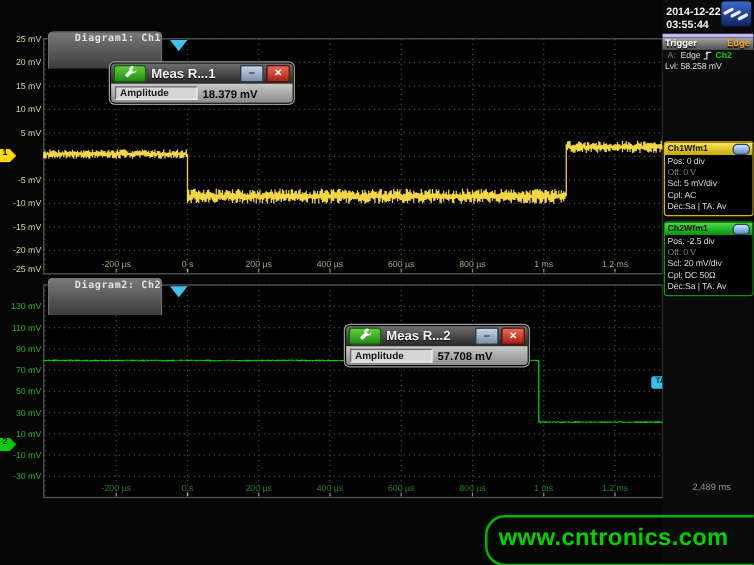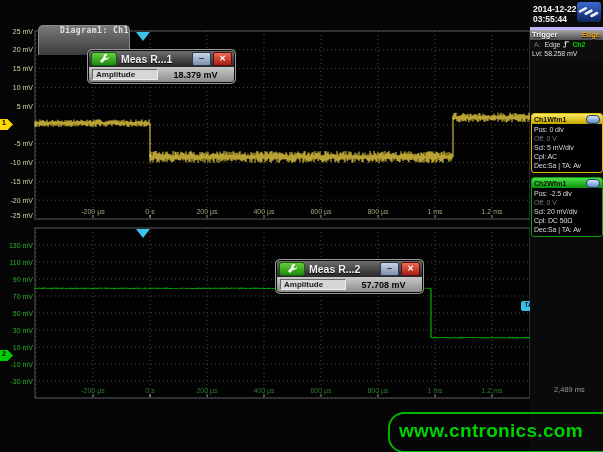--- a/index.html
+++ b/index.html
@@ -40,21 +40,21 @@
     line-height:10px;text-align:center;}
   .btn-close{width:17px;height:12px;border:1px solid #58100c;border-radius:2px;
     background:linear-gradient(#ef6a52,#a81d14);color:#fff;font:bold 8px "Liberation Sans",sans-serif;
     line-height:11px;text-align:center;}
   .meas-body{display:flex;align-items:center;gap:4px;height:15px;padding:0 3px;
     background:linear-gradient(#c9c9c9,#8d8d8d);border-radius:0 0 3px 3px;}
   .param-box{width:66px;height:11px;line-height:11px;background:#d6d6d6;
     border-top:1px solid #666;border-left:1px solid #666;border-right:1px solid #efefef;
     border-bottom:1px solid #efefef;font:bold 8px "Liberation Sans",sans-serif;color:#1a1a1a;
     padding-left:3px;box-sizing:border-box;}
-  .meas-val{flex:1;text-align:center;font:bold 9px "Liberation Sans",sans-serif;color:#060606;padding-right:2px;}
+  .meas-val{flex:1;text-align:left;font:bold 9px "Liberation Sans",sans-serif;color:#060606;padding-right:2px;}
 
   
   #sidebar{position:absolute;left:530px;top:0;width:73px;height:452px;background:#0a0a0a;z-index:5;}
   .dt-box{display:flex;align-items:center;height:27px;border-bottom:3px solid #c4b5fd;}
   .dt-text{font:bold 8.5px "Liberation Sans",sans-serif;color:#f5f5f5;line-height:10px;padding-left:3px;flex:1;}
   .side-panel{background:#0d0d0d;}
   .sp-head{height:10px;line-height:10px;background:linear-gradient(#a6a6a6,#4e4e4e);
     color:#fff;font:bold 7.5px "Liberation Sans",sans-serif;padding-left:2px;display:flex;
     text-shadow:0 1px 1px #000;}
   .sp-head .mode{margin-left:auto;margin-right:3px;color:#f0a81e;}
@@ -175,20 +175,21 @@
       <line x1="264" y1="394" x2="264" y2="397" stroke="#8a8a8a" stroke-width="1"></line>
       <line x1="321" y1="394" x2="321" y2="397" stroke="#8a8a8a" stroke-width="1"></line>
       <line x1="378" y1="394" x2="378" y2="397" stroke="#8a8a8a" stroke-width="1"></line>
       <line x1="435" y1="394" x2="435" y2="397" stroke="#8a8a8a" stroke-width="1"></line>
       <line x1="492" y1="394" x2="492" y2="397" stroke="#8a8a8a" stroke-width="1"></line>
       <path d="M35 121.6L35 126.6M36 120.5L36 126.7M37 122.2L37 126.5M38 121.3L38 124.0M39 122.2L39 126.9M40 119.4L40 125.5M41 121.0L41 125.5M42 120.5L42 126.2M43 120.0L43 125.1M44 120.9L44 126.5M45 121.3L45 125.3M46 122.1L46 126.1M47 119.8L47 125.0M48 121.8L48 126.8M49 122.0L49 125.3M50 121.0L50 124.2M51 122.0L51 125.8M52 120.0L52 124.1M53 120.5L53 126.7M54 121.6L54 125.7M55 121.3L55 124.8M56 120.8L56 126.0M57 121.4L57 124.4M58 119.7L58 125.8M59 121.2L59 126.9M60 120.9L60 124.4M61 121.6L61 126.7M62 120.6L62 125.4M63 121.8L63 125.2M64 121.8L64 123.9M65 120.3L65 126.2M66 121.9L66 125.5M67 120.1L67 126.5M68 121.2L68 125.1M69 120.4L69 126.4M70 120.8L70 125.3M71 120.0L71 126.8M72 121.4L72 126.6M73 121.7L73 124.7M74 119.5L74 126.0M75 121.7L75 124.0M76 121.5L76 126.4M77 120.1L77 124.5M78 120.8L78 126.2M79 121.1L79 124.9M80 121.3L80 124.5M81 119.7L81 124.5M82 120.3L82 126.0M83 121.0L83 124.7M84 120.8L84 124.9M85 122.1L85 125.0M86 121.0L86 126.1M87 119.8L87 126.2M88 121.7L88 126.0M89 120.6L89 124.1M90 120.1L90 126.4M91 120.7L91 126.5M92 122.2L92 126.1M93 121.0L93 126.9M94 119.6L94 124.5M95 121.5L95 126.4M96 119.9L96 126.9M97 119.5L97 124.0M98 119.7L98 124.6M99 119.4L99 124.6M100 119.6L100 126.4M101 120.4L101 125.6M102 121.2L102 124.4M103 122.3L103 123.9M104 122.0L104 126.2M105 122.1L105 125.0M106 120.9L106 126.9M107 121.8L107 125.6M108 120.8L108 125.1M109 120.7L109 124.1M110 120.3L110 124.6M111 121.0L111 124.4M112 120.1L112 126.1M113 121.1L113 124.2M114 119.6L114 124.1M115 120.6L115 124.3M116 119.8L116 125.0M117 120.4L117 125.3M118 121.5L118 124.9M119 120.3L119 124.8M120 122.3L120 126.3M121 120.7L121 125.7M122 120.1L122 125.5M123 121.5L123 124.5M124 119.5L124 126.3M125 122.3L125 124.9M126 120.8L126 124.1M127 120.8L127 126.6M128 121.1L128 126.7M129 122.3L129 126.9M130 121.6L130 125.2M131 119.5L131 124.6M132 122.0L132 126.7M133 121.9L133 124.9M134 122.3L134 125.5M135 121.8L135 125.9M136 119.6L136 125.2M137 122.2L137 126.5M138 121.0L138 123.9M139 120.8L139 126.1M140 121.5L140 125.1M141 120.6L141 126.5M142 119.4L142 125.8M143 122.0L143 123.9M144 121.8L144 126.7M145 120.6L145 126.3M146 120.3L146 126.1M147 121.9L147 125.9M148 121.7L148 124.0M149 119.6L149 125.6M150 123.1L150 157.0M150 154.0L150 162.4M151 151.8L151 160.9M152 155.7L152 160.1M153 151.7L153 162.6M154 152.0L154 159.6M155 151.0L155 158.2M156 151.0L156 159.3M157 153.2L157 162.4M158 153.7L158 161.3M159 152.2L159 162.3M160 153.4L160 159.4M161 154.5L161 160.0M162 153.9L162 161.6M163 151.7L163 160.1M164 155.2L164 161.7M165 153.7L165 161.4M166 151.9L166 159.0M167 151.5L167 161.9M168 153.5L168 160.2M169 154.1L169 158.6M170 154.3L170 160.3M171 154.6L171 161.5M172 155.4L172 162.2M173 151.0L173 161.6M174 155.6L174 161.1M175 151.6L175 159.0M176 152.0L176 159.9M177 154.1L177 158.9M178 151.9L178 159.9M179 155.7L179 160.2M180 153.8L180 160.5M181 151.7L181 159.7M182 152.3L182 158.5M183 153.0L183 160.5M184 152.9L184 159.1M185 154.6L185 160.3M186 151.4L186 162.4M187 154.3L187 160.3M188 154.9L188 159.4M189 152.5L189 162.3M190 151.6L190 161.9M191 151.1L191 158.8M192 152.4L192 161.6M193 154.0L193 159.1M194 152.2L194 162.7M195 154.9L195 160.5M196 154.6L196 160.1M197 155.5L197 159.7M198 154.5L198 162.8M199 155.6L199 159.6M200 152.0L200 160.5M201 153.9L201 161.1M202 152.0L202 159.1M203 152.7L203 161.7M204 153.2L204 158.3M205 155.1L205 162.7M206 152.2L206 158.8M207 153.7L207 159.5M208 151.7L208 162.2M209 155.7L209 159.4M210 154.4L210 162.7M211 154.5L211 159.7M212 154.0L212 158.4M213 152.8L213 161.2M214 153.5L214 162.9M215 153.9L215 159.1M216 153.6L216 158.3M217 151.6L217 162.4M218 153.4L218 159.7M219 155.0L219 162.8M220 151.6L220 159.4M221 153.4L221 161.6M222 154.1L222 160.5M223 153.0L223 160.6M224 150.9L224 159.3M225 154.7L225 161.5M226 151.3L226 159.1M227 152.5L227 160.5M228 155.2L228 160.5M229 151.7L229 159.8M230 154.8L230 158.3M231 152.2L231 160.9M232 155.1L232 161.2M233 151.3L233 159.1M234 151.6L234 160.1M235 154.5L235 160.2M236 153.0L236 160.7M237 152.6L237 158.8M238 154.8L238 160.0M239 152.3L239 159.0M240 151.1L240 160.3M241 155.2L241 160.6M242 153.7L242 161.6M243 154.5L243 160.5M244 154.0L244 159.7M245 152.5L245 161.4M246 155.2L246 162.0M247 155.3L247 158.9M248 153.7L248 158.4M249 155.5L249 158.8M250 155.3L250 162.5M251 152.2L251 159.4M252 152.9L252 162.7M253 154.8L253 159.1M254 152.7L254 158.7M255 155.3L255 162.7M256 152.8L256 158.3M257 150.9L257 159.8M258 151.5L258 162.1M259 154.3L259 161.4M260 152.8L260 161.4M261 151.7L261 163.0M262 152.3L262 161.8M263 153.7L263 158.7M264 155.6L264 158.8M265 151.3L265 162.5M266 152.2L266 160.5M267 151.4L267 160.9M268 153.8L268 158.7M269 153.8L269 158.7M270 151.8L270 162.0M271 151.2L271 162.7M272 151.1L272 160.7M273 153.8L273 160.6M274 152.1L274 158.7M275 152.9L275 159.7M276 151.5L276 159.0M277 152.4L277 162.2M278 154.2L278 158.5M279 152.6L279 163.0M280 152.3L280 161.4M281 153.8L281 160.0M282 152.8L282 158.9M283 153.5L283 159.6M284 155.1L284 159.1M285 154.3L285 159.3M286 152.2L286 159.3M287 153.8L287 161.4M288 155.7L288 160.7M289 155.4L289 162.5M290 152.0L290 160.2M291 154.2L291 160.8M292 151.8L292 162.9M293 154.0L293 162.1M294 155.3L294 161.8M295 152.4L295 161.7M296 154.4L296 160.7M297 152.9L297 158.5M298 151.4L298 158.7M299 152.8L299 159.5M300 153.6L300 162.3M301 153.2L301 158.2M302 154.7L302 158.4M303 153.0L303 162.9M304 151.3L304 161.3M305 151.2L305 158.8M306 155.5L306 162.3M307 155.0L307 160.2M308 152.6L308 161.7M309 152.7L309 161.8M310 155.6L310 160.7M311 154.0L311 161.3M312 152.5L312 160.7M313 152.1L313 158.6M314 155.2L314 162.3M315 151.0L315 159.4M316 153.0L316 159.3M317 153.2L317 158.4M318 151.4L318 161.2M319 153.2L319 158.9M320 151.4L320 160.4M321 155.2L321 159.9M322 155.7L322 162.2M323 154.8L323 162.4M324 155.1L324 161.2M325 151.0L325 160.8M326 151.3L326 162.6M327 153.5L327 160.4M328 151.5L328 160.8M329 153.9L329 159.3M330 155.3L330 159.0M331 152.5L331 162.2M332 154.1L332 158.3M333 153.8L333 158.7M334 154.4L334 158.7M335 154.3L335 162.2M336 154.8L336 161.2M337 151.1L337 160.5M338 153.9L338 162.8M339 155.7L339 161.6M340 152.6L340 159.9M341 152.6L341 159.7M342 153.6L342 159.0M343 152.2L343 159.5M344 151.1L344 160.5M345 154.9L345 162.6M346 151.1L346 158.4M347 154.6L347 161.0M348 154.8L348 160.3M349 151.3L349 158.6M350 152.7L350 160.0M351 151.8L351 158.7M352 154.8L352 162.0M353 155.6L353 162.8M354 154.6L354 158.9M355 152.6L355 161.3M356 155.0L356 158.7M357 153.3L357 159.4M358 155.6L358 159.9M359 151.6L359 161.0M360 155.3L360 159.3M361 155.6L361 159.2M362 154.5L362 162.1M363 152.6L363 162.3M364 155.4L364 159.1M365 152.8L365 158.4M366 155.2L366 158.8M367 155.5L367 160.1M368 154.0L368 161.0M369 155.5L369 162.8M370 150.9L370 161.0M371 153.1L371 159.7M372 155.0L372 161.2M373 154.9L373 161.6M374 151.0L374 159.4M375 153.3L375 159.6M376 153.4L376 161.6M377 155.5L377 162.0M378 152.1L378 158.3M379 153.9L379 162.9M380 153.1L380 160.7M381 152.4L381 158.7M382 152.4L382 162.0M383 151.6L383 160.8M384 154.9L384 161.5M385 151.1L385 159.2M386 153.9L386 161.7M387 152.5L387 158.9M388 152.2L388 159.0M389 151.0L389 159.1M390 153.5L390 160.4M391 154.5L391 161.4M392 153.5L392 162.2M393 153.3L393 158.3M394 152.7L394 160.5M395 154.2L395 158.7M396 152.0L396 158.9M397 155.4L397 161.1M398 155.1L398 161.0M399 155.4L399 161.9M400 154.6L400 162.0M401 151.2L401 158.9M402 153.6L402 159.4M403 154.0L403 161.0M404 152.8L404 160.3M405 151.3L405 159.7M406 153.9L406 159.5M407 152.4L407 159.9M408 153.9L408 161.0M409 151.3L409 162.6M410 154.1L410 159.6M411 151.7L411 160.0M412 153.5L412 160.0M413 154.1L413 158.3M414 155.4L414 160.3M415 153.6L415 161.5M416 154.6L416 161.2M417 154.2L417 162.1M418 152.9L418 158.9M419 153.4L419 162.5M420 155.6L420 161.9M421 152.3L421 162.4M422 153.1L422 162.2M423 154.2L423 160.4M424 152.2L424 162.5M425 155.7L425 158.3M426 152.4L426 162.1M427 152.2L427 161.6M428 151.4L428 162.8M429 151.6L429 162.6M430 151.2L430 158.8M431 152.1L431 159.6M432 151.3L432 162.5M433 152.5L433 162.7M434 153.2L434 161.4M435 154.2L435 159.2M436 151.9L436 162.5M437 151.9L437 161.9M438 153.1L438 158.2M439 152.9L439 160.1M440 155.5L440 161.8M441 152.5L441 161.5M442 151.8L442 161.3M443 154.4L443 163.0M444 151.1L444 159.1M445 152.7L445 158.5M446 155.6L446 158.9M447 152.4L447 158.2M448 155.2L448 159.7M449 152.1L449 162.1M450 154.3L450 159.5M451 152.9L451 161.1M452 154.0L452 158.9M453 157.0L453 117.5M453 115.4L453 118.8M454 113.2L454 120.0M455 112.9L455 118.6M456 112.8L456 119.1M457 116.5L457 121.4M458 115.9L458 121.2M459 115.8L459 122.3M460 116.1L460 121.9M461 115.0L461 119.7M462 114.8L462 121.4M463 113.1L463 120.7M464 113.6L464 121.1M465 114.4L465 120.2M466 115.4L466 121.5M467 114.5L467 118.6M468 113.8L468 119.8M469 116.5L469 122.4M470 113.8L470 120.1M471 113.9L471 120.7M472 116.0L472 118.9M473 115.1L473 121.6M474 114.5L474 118.9M475 114.1L475 119.5M476 115.1L476 119.9M477 114.3L477 121.2M478 116.1L478 122.2M479 113.0L479 119.3M480 113.5L480 121.2M481 115.8L481 120.1M482 115.9L482 119.2M483 113.7L483 119.7M484 115.1L484 121.6M485 114.6L485 121.8M486 115.8L486 119.4M487 115.8L487 121.0M488 115.0L488 121.0M489 115.6L489 118.5M490 116.5L490 119.7M491 115.7L491 120.2M492 115.3L492 120.4M493 115.5L493 119.9M494 113.6L494 120.7M495 115.3L495 120.3M496 115.5L496 119.3M497 116.3L497 118.5M498 112.8L498 121.7M499 115.3L499 119.2M500 114.5L500 120.0M501 112.7L501 119.0M502 115.6L502 121.5M503 113.6L503 119.6M504 114.5L504 121.6M505 115.2L505 119.2M506 116.2L506 122.4M507 116.4L507 122.0M508 115.8L508 120.9M509 115.2L509 120.9M510 112.6L510 119.1M511 114.1L511 119.7M512 115.0L512 122.3M513 113.6L513 119.0M514 116.3L514 119.4M515 113.2L515 119.5M516 113.1L516 120.3M517 115.0L517 120.2M518 114.1L518 121.3M519 114.4L519 121.9M520 114.5L520 120.9M521 114.1L521 121.7M522 114.7L522 118.8M523 114.2L523 122.2M524 113.7L524 120.8M525 115.2L525 122.1M526 115.6L526 118.7M527 115.4L527 118.7M528 115.2L528 121.8M529 112.6L529 119.6M530 116.1L530 119.5" stroke="#ffe24a" stroke-width="1" fill="none" opacity="0.95"></path>
       <path d="M35 288.0L35 288.7M36 287.8L36 288.7M37 287.9L37 288.9M38 288.2L38 288.7M39 287.6L39 288.7M40 287.7L40 288.9M41 288.0L41 288.6M42 287.8L42 288.9M43 287.6L43 289.1M44 287.6L44 288.8M45 287.6L45 288.7M46 287.7L46 288.7M47 287.8L47 288.5M48 288.0L48 288.9M49 287.8L49 288.7M50 287.8L50 288.8M51 287.7L51 288.8M52 288.0L52 289.2M53 287.9L53 288.9M54 287.6L54 288.6M55 287.7L55 288.6M56 287.5L56 289.1M57 287.6L57 288.6M58 287.9L58 289.1M59 287.7L59 288.9M60 288.1L60 288.7M61 287.6L61 289.1M62 287.8L62 288.7M63 287.5L63 288.8M64 288.0L64 288.7M65 288.0L65 288.6M66 288.1L66 289.1M67 287.8L67 288.8M68 288.0L68 288.8M69 287.7L69 288.9M70 287.8L70 289.1M71 288.1L71 288.6M72 287.7L72 289.2M73 288.2L73 289.1M74 287.7L74 289.1M75 288.0L75 288.7M76 287.6L76 289.0M77 287.8L77 289.0M78 287.9L78 288.9M79 288.0L79 288.9M80 288.1L80 288.7M81 287.8L81 288.8M82 287.7L82 289.0M83 287.9L83 288.7M84 287.9L84 289.1M85 287.7L85 289.2M86 288.0L86 288.7M87 287.8L87 288.8M88 287.6L88 288.7M89 288.1L89 288.8M90 287.9L90 288.7M91 288.0L91 288.9M92 287.8L92 289.2M93 288.0L93 288.7M94 287.6L94 289.2M95 287.9L95 288.8M96 287.8L96 288.8M97 287.9L97 288.9M98 287.9L98 288.9M99 287.7L99 288.7M100 287.9L100 288.6M101 287.6L101 288.6M102 287.7L102 288.6M103 288.2L103 288.6M104 287.8L104 288.5M105 287.8L105 288.8M106 287.7L106 289.1M107 287.6L107 288.7M108 288.0L108 289.0M109 287.8L109 288.5M110 287.7L110 288.6M111 288.1L111 289.2M112 288.2L112 289.1M113 288.0L113 288.8M114 287.6L114 289.1M115 287.8L115 289.1M116 288.1L116 289.2M117 287.8L117 288.5M118 287.8L118 289.2M119 288.1L119 288.9M120 288.1L120 288.8M121 287.7L121 288.8M122 287.7L122 288.7M123 288.1L123 288.7M124 287.5L124 289.0M125 287.7L125 288.6M126 287.9L126 288.5M127 287.7L127 288.9M128 288.1L128 288.7M129 287.8L129 289.0M130 288.0L130 289.1M131 288.1L131 288.9M132 287.9L132 289.1M133 288.2L133 289.0M134 287.7L134 289.1M135 287.8L135 288.9M136 287.9L136 288.8M137 287.7L137 288.7M138 287.8L138 288.7M139 287.7L139 289.1M140 287.9L140 288.6M141 288.2L141 288.5M142 288.2L142 288.6M143 288.0L143 288.8M144 287.7L144 288.6M145 287.6L145 289.1M146 288.0L146 288.6M147 287.9L147 288.6M148 288.1L148 288.6M149 287.8L149 288.7M150 287.6L150 288.9M151 287.9L151 288.9M152 287.8L152 288.8M153 287.6L153 288.6M154 287.8L154 288.8M155 288.1L155 288.6M156 287.9L156 288.7M157 287.7L157 288.9M158 288.1L158 288.9M159 287.7L159 288.7M160 288.1L160 288.9M161 287.7L161 288.7M162 288.0L162 288.6M163 288.0L163 288.8M164 287.7L164 288.9M165 287.8L165 288.8M166 287.6L166 289.0M167 287.8L167 288.8M168 287.5L168 289.1M169 288.0L169 288.9M170 288.1L170 288.9M171 288.0L171 289.0M172 288.0L172 289.1M173 288.1L173 288.6M174 288.2L174 289.1M175 288.0L175 288.8M176 288.1L176 289.1M177 287.9L177 288.7M178 288.2L178 288.8M179 288.1L179 288.6M180 287.9L180 288.6M181 288.2L181 289.0M182 287.7L182 288.6M183 287.8L183 288.6M184 287.8L184 288.5M185 288.1L185 288.9M186 287.8L186 288.9M187 288.0L187 288.5M188 287.9L188 289.0M189 288.0L189 288.6M190 287.9L190 288.7M191 288.0L191 289.0M192 288.0L192 288.9M193 288.0L193 289.2M194 288.0L194 288.8M195 288.1L195 289.0M196 287.7L196 288.8M197 288.0L197 289.1M198 287.7L198 289.1M199 287.7L199 288.9M200 288.1L200 289.0M201 287.9L201 289.0M202 287.7L202 288.6M203 287.9L203 289.0M204 287.7L204 288.5M205 287.9L205 289.1M206 287.8L206 288.5M207 287.8L207 288.7M208 288.1L208 288.7M209 287.8L209 288.9M210 287.6L210 289.1M211 288.0L211 288.7M212 287.9L212 288.8M213 288.1L213 288.8M214 287.7L214 288.9M215 287.6L215 288.7M216 288.0L216 288.9M217 288.0L217 288.8M218 287.6L218 288.5M219 288.1L219 289.0M220 287.9L220 288.7M221 287.8L221 288.8M222 287.8L222 288.9M223 287.6L223 289.1M224 288.1L224 288.8M225 287.7L225 289.0M226 287.7L226 288.6M227 287.5L227 288.7M228 287.8L228 288.8M229 288.1L229 289.0M230 288.0L230 288.7M231 287.5L231 288.8M232 287.7L232 288.6M233 287.8L233 288.5M234 287.6L234 288.5M235 288.2L235 289.1M236 288.2L236 288.6M237 287.7L237 288.5M238 287.6L238 288.7M239 288.0L239 289.1M240 287.9L240 289.1M241 287.6L241 288.9M242 287.7L242 289.0M243 287.7L243 288.6M244 287.7L244 288.7M245 287.7L245 289.1M246 288.0L246 288.9M247 288.0L247 288.9M248 287.8L248 288.9M249 288.0L249 288.5M250 287.9L250 289.2M251 288.2L251 288.8M252 288.0L252 288.8M253 287.6L253 288.8M254 287.8L254 288.8M255 287.7L255 288.9M256 287.6L256 289.0M257 288.2L257 289.0M258 287.6L258 288.8M259 288.1L259 289.0M260 287.9L260 288.9M261 288.0L261 288.6M262 287.8L262 288.9M263 287.6L263 288.8M264 288.0L264 289.1M265 288.0L265 288.8M266 287.9L266 289.0M267 288.0L267 288.9M268 287.8L268 289.0M269 288.0L269 289.0M270 287.9L270 288.9M271 288.1L271 288.8M272 287.9L272 288.8M273 287.9L273 289.1M274 287.9L274 289.0M275 288.0L275 289.0M276 287.6L276 288.8M277 287.9L277 288.8M278 288.1L278 288.6M279 287.8L279 289.0M280 287.9L280 289.0M281 287.9L281 288.8M282 287.8L282 288.6M283 287.6L283 288.8M284 288.0L284 288.6M285 288.1L285 288.8M286 287.8L286 288.5M287 287.6L287 288.6M288 287.7L288 288.8M289 288.1L289 288.8M290 287.9L290 288.7M291 288.0L291 288.6M292 287.8L292 288.8M293 287.9L293 289.1M294 287.6L294 288.8M295 287.7L295 288.7M296 288.1L296 289.0M297 287.8L297 289.1M298 288.0L298 288.6M299 287.8L299 288.6M300 288.1L300 289.0M301 287.5L301 288.8M302 287.6L302 288.8M303 287.6L303 288.7M304 288.1L304 289.0M305 288.1L305 288.6M306 287.9L306 288.9M307 287.9L307 288.5M308 288.1L308 288.5M309 287.8L309 288.7M310 288.1L310 289.1M311 287.6L311 288.8M312 288.2L312 288.6M313 288.0L313 289.1M314 288.1L314 288.8M315 287.6L315 289.0M316 287.9L316 288.7M317 288.1L317 289.1M318 287.7L318 289.1M319 288.2L319 289.0M320 288.1L320 288.7M321 288.0L321 289.0M322 287.8L322 288.8M323 288.0L323 289.0M324 287.8L324 288.7M325 288.2L325 288.7M326 287.6L326 289.1M327 287.8L327 288.6M328 287.9L328 289.1M329 287.9L329 289.1M330 287.7L330 288.6M331 287.6L331 288.8M332 287.7L332 288.7M333 287.8L333 288.8M334 288.1L334 288.6M335 287.6L335 289.0M336 287.8L336 289.2M337 287.7L337 289.1M338 288.0L338 288.8M339 287.8L339 288.8M340 287.8L340 288.6M341 288.0L341 288.8M342 287.8L342 288.7M343 287.7L343 289.1M344 287.7L344 289.1M345 287.8L345 289.0M346 287.5L346 288.6M347 287.9L347 288.5M348 287.8L348 288.7M349 287.5L349 288.7M350 287.8L350 288.8M351 287.8L351 288.8M352 287.7L352 289.2M353 288.0L353 288.8M354 288.0L354 288.6M355 288.0L355 289.1M356 287.7L356 288.7M357 288.0L357 288.7M358 287.9L358 288.6M359 287.9L359 288.7M360 287.5L360 289.0M361 288.0L361 289.0M362 288.0L362 288.6M363 287.6L363 289.0M364 287.9L364 289.2M365 288.2L365 289.0M366 288.0L366 289.0M367 288.1L367 288.5M368 288.0L368 288.9M369 287.7L369 288.9M370 287.5L370 288.8M371 287.8L371 288.8M372 287.6L372 288.7M373 288.0L373 288.7M374 288.1L374 288.6M375 287.7L375 289.0M376 288.0L376 289.0M377 288.1L377 288.9M378 288.1L378 288.7M379 287.6L379 288.9M380 287.8L380 288.9M381 288.1L381 289.0M382 287.5L382 289.2M383 288.1L383 288.5M384 287.7L384 289.1M385 287.6L385 289.1M386 288.1L386 289.2M387 287.7L387 288.8M388 287.7L388 288.6M389 288.0L389 288.9M390 287.7L390 289.1M391 287.9L391 288.6M392 288.0L392 289.1M393 287.7L393 288.7M394 287.6L394 288.9M395 287.6L395 288.6M396 287.6L396 288.7M397 288.1L397 288.8M398 287.6L398 288.6M399 287.7L399 288.5M400 287.7L400 288.8M401 287.9L401 288.8M402 287.9L402 288.8M403 288.0L403 288.6M404 287.6L404 288.6M405 287.9L405 288.8M406 288.0L406 289.0M407 287.5L407 288.7M408 287.8L408 288.6M409 287.9L409 288.8M410 288.1L410 289.1M411 288.1L411 289.0M412 287.9L412 289.1M413 288.0L413 288.8M414 288.2L414 288.8M415 288.1L415 289.0M416 287.9L416 289.0M417 288.2L417 288.8M418 287.7L418 288.9M419 288.1L419 288.7M420 288.0L420 289.0M421 287.8L421 289.1M422 288.1L422 288.7M423 287.9L423 288.8M424 287.8L424 288.6M425 287.7L425 288.9M426 288.0L426 288.6M427 287.8L427 288.7M428 287.7L428 288.6M429 288.0L429 288.9M430 287.8L430 288.9M431 288.4L431 337.6M431 337.4L431 337.9M432 336.9L432 338.0M433 337.2L433 338.5M434 336.8L434 337.9M435 337.3L435 338.2M436 337.1L436 338.3M437 336.9L437 338.3M438 337.4L438 338.0M439 337.2L439 338.3M440 337.0L440 338.0M441 337.5L441 338.0M442 337.2L442 338.2M443 337.2L443 338.0M444 337.1L444 338.0M445 337.3L445 338.3M446 336.9L446 337.9M447 336.9L447 337.8M448 337.4L448 338.4M449 337.4L449 338.5M450 337.4L450 338.3M451 337.0L451 338.3M452 337.4L452 337.9M453 336.9L453 337.9M454 337.4L454 337.9M455 336.9L455 338.1M456 337.4L456 338.3M457 337.1L457 337.9M458 337.5L458 338.5M459 337.3L459 338.4M460 336.8L460 338.3M461 336.8L461 337.9M462 337.2L462 338.4M463 337.0L463 338.3M464 337.0L464 338.0M465 337.0L465 337.9M466 337.3L466 338.1M467 336.9L467 337.9M468 337.4L468 338.0M469 336.9L469 338.1M470 337.5L470 338.1M471 337.0L471 337.8M472 337.2L472 338.1M473 337.1L473 338.4M474 337.5L474 338.2M475 336.9L475 337.9M476 337.2L476 337.9M477 337.2L477 338.1M478 337.3L478 337.8M479 337.1L479 338.2M480 337.1L480 338.0M481 336.9L481 338.1M482 337.1L482 338.4M483 337.3L483 338.1M484 336.9L484 338.3M485 337.4L485 338.2M486 337.1L486 338.4M487 337.4L487 337.9M488 337.0L488 338.4M489 337.3L489 337.9M490 337.2L490 338.0M491 337.3L491 337.9M492 336.9L492 338.1M493 337.4L493 338.3M494 337.3L494 338.2M495 337.0L495 337.8M496 336.9L496 337.8M497 337.0L497 337.8M498 337.4L498 338.4M499 336.9L499 338.0M500 337.4L500 338.0M501 337.5L501 338.4M502 337.3L502 337.9M503 337.2L503 338.2M504 337.3L504 338.4M505 337.5L505 338.2M506 337.4L506 338.0M507 337.2L507 338.0M508 337.4L508 338.4M509 336.8L509 338.0M510 336.9L510 338.4M511 337.1L511 338.1M512 336.9L512 338.3M513 336.9L513 338.4M514 337.3L514 338.1M515 337.2L515 338.4M516 336.9L516 338.4M517 337.0L517 338.4M518 337.0L518 338.2M519 337.3L519 338.0M520 337.0L520 338.1M521 337.0L521 338.1M522 337.3L522 338.2M523 337.1L523 338.0M524 337.0L524 338.5M525 337.1L525 338.1M526 336.9L526 338.3M527 336.9L527 338.3M528 336.9L528 337.9M529 337.1L529 338.5M530 337.1L530 337.9" stroke="#00dc00" stroke-width="1" fill="none" opacity="0.95"></path>
     </svg>
 
   <div class="diag-tab" style="top:25px">Diagram1: Ch1</div>
+  <div class="diag-tab" style="top:222px">Diagram2: Ch2</div>
 
   <div class="trig-tri" style="left:136px;top:32px"></div>
   <div class="trig-tri" style="left:136px;top:229px"></div>
 
   <div class="ch-marker" style="top:119px;background:#ffd700">1</div>
   <div class="ch-marker" style="top:350px;background:#00cc00">2</div>
 
   <div class="ta-tag">TA</div>
 
   <div class="meas-win" style="left:88px;top:50px">

